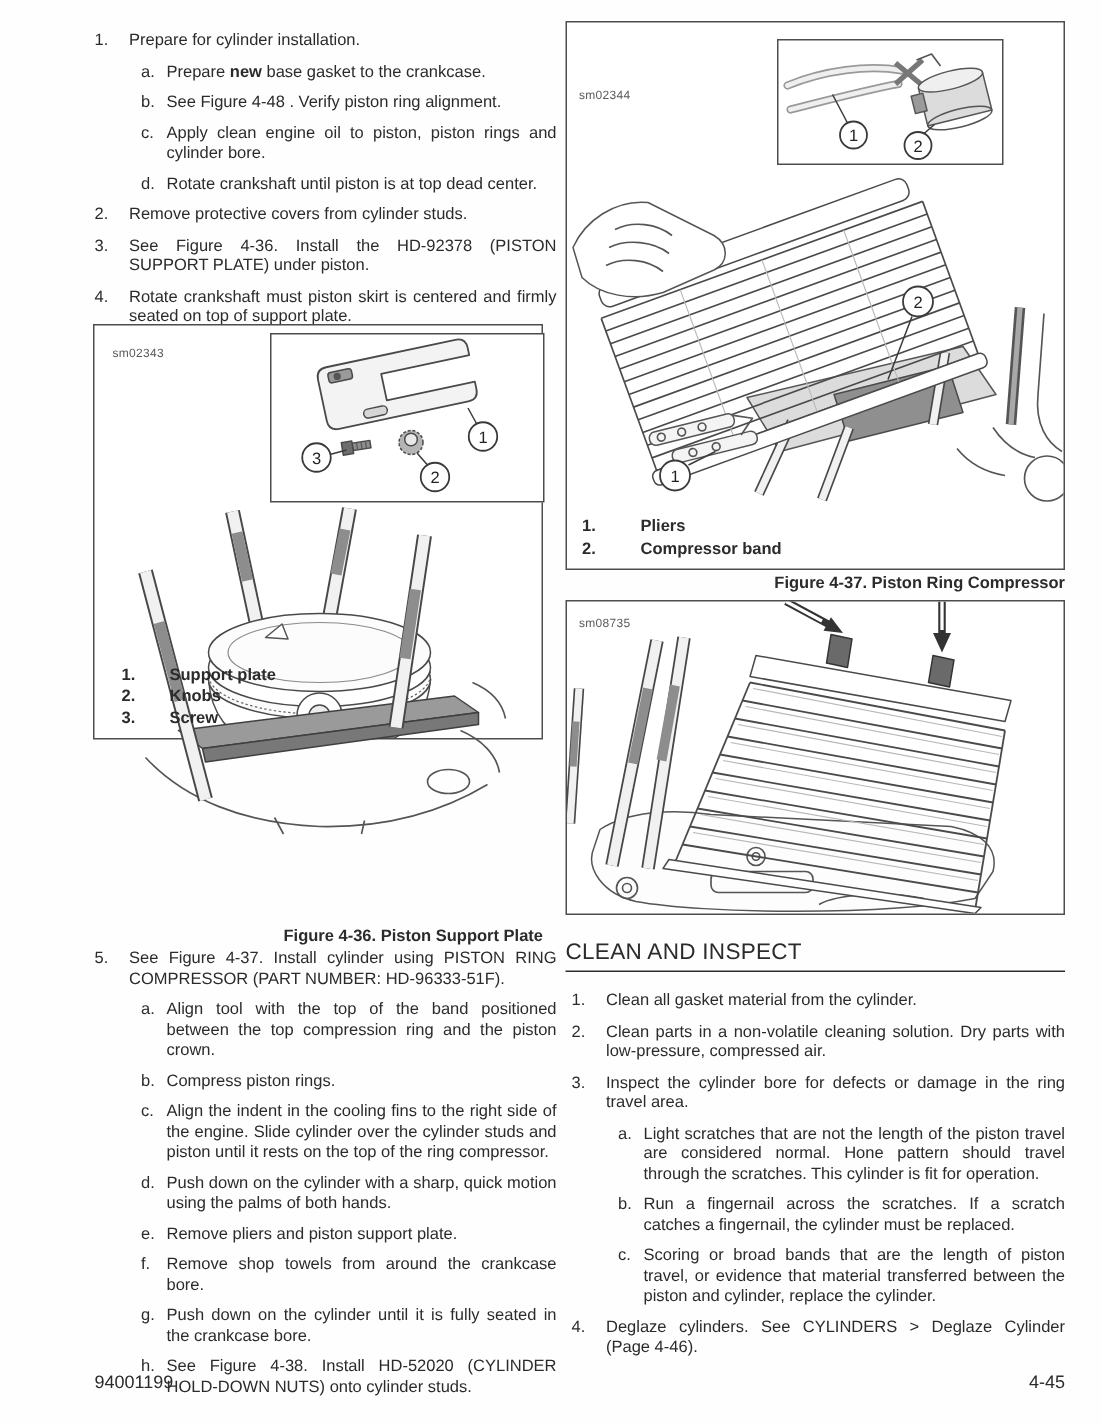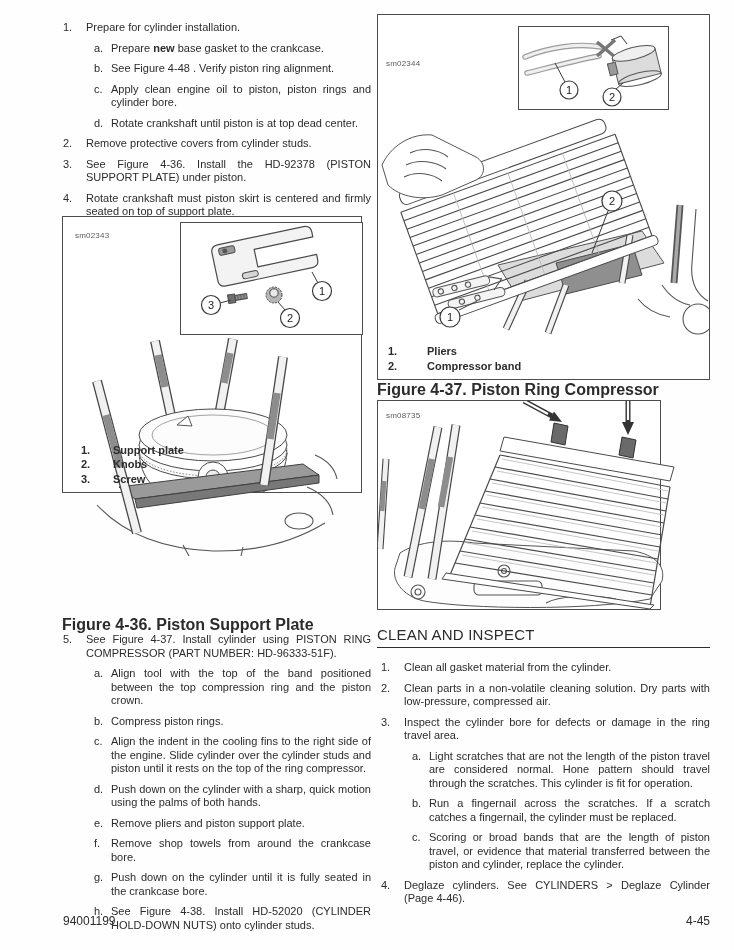--- a/index.html
+++ b/index.html
@@ -10,21 +10,21 @@
   .abs{position:absolute;}
   .step{display:flex;margin-bottom:7px;}
   .sn{flex:0 0 23px;}
   .st{flex:1;text-align:justify;}
   .subs{margin-left:31px;}
   .sub{display:flex;margin-bottom:7px;}
   .sl{flex:0 0 17px;}
   .figbox{position:absolute;border:1px solid #4d4d4d;background:#fff;}
   .innerbox{position:absolute;border:1px solid #4d4d4d;background:#fff;}
   .smtag{position:absolute;font-size:8px;color:#5a5a5a;letter-spacing:.2px;}
-  .figcap{position:absolute;font-weight:bold;text-align:left;font-size:16px;}
+  .figcap{position:absolute;font-weight:bold;text-align:right;font-size:11px;}
   .legend{position:absolute;font-weight:bold;}
   .lrow{display:flex;line-height:14.5px;}
   .ln{flex:0 0 32px;}
   .ln2{flex:0 0 39px;}
   .h2{position:absolute;font-weight:normal;font-size:15px;letter-spacing:.2px;
       border-bottom:1.5px solid #2e2e2e;padding-bottom:5px;}
   .footer{position:absolute;display:flex;justify-content:space-between;font-size:12px;}
   svg{display:block;}
   svg *{stroke-linejoin:round;}
   .co{fill:#fff;stroke:#3a3a3a;stroke-width:1.2;}
@@ -291,21 +291,21 @@
         <span>Pliers</span>
       </div>
       <div class="lrow">
         <span class="ln2">2.</span>
         <span>Compressor band</span>
       </div>
     </div>
   </div>
   <div class="figcap" style="left:377px;top:383px;width:333px;">Figure 4-37. Piston Ring Compressor</div>
 
-  <div class="figbox" style="left:377px;top:400px;width:284px;height:210px;">
+  <div class="figbox" style="left:377px;top:400px;width:333px;height:210px;">
     <span class="smtag" style="left:8px;top:8px;">sm08735</span>
     <svg class="abs" style="left:0;top:0;" viewBox="0 0 331 208" width="331" height="208">
 
       <path d="M22,152 C40,140 70,138 96,142 L256,150 C276,154 288,164 284,180 L272,198 C210,210 90,208 46,200 C24,195 12,178 18,164 Z" fill="#fdfdfd" stroke="#555"></path>
       <circle cx="40" cy="191" r="7" class="ol"></circle>
         <circle cx="40" cy="191" r="3" class="ol"></circle>
       <circle cx="126" cy="170" r="6" class="ol"></circle>
         <circle cx="126" cy="170" r="2.5" class="ol"></circle>
       <rect x="96" y="180" width="68" height="14" rx="5" class="ol"></rect>
       <path class="ol" d="M168,202 C180,195 214,193 238,198"></path>

